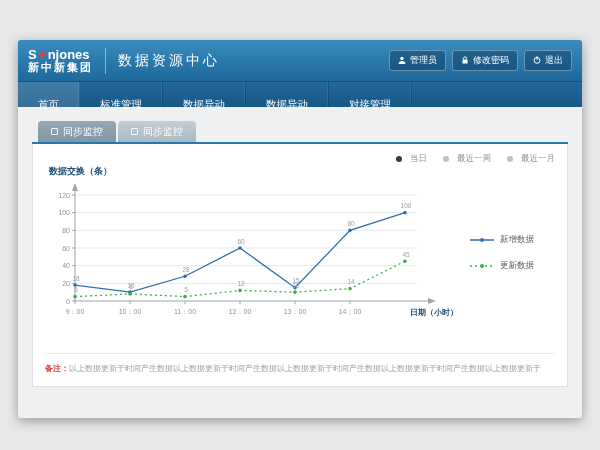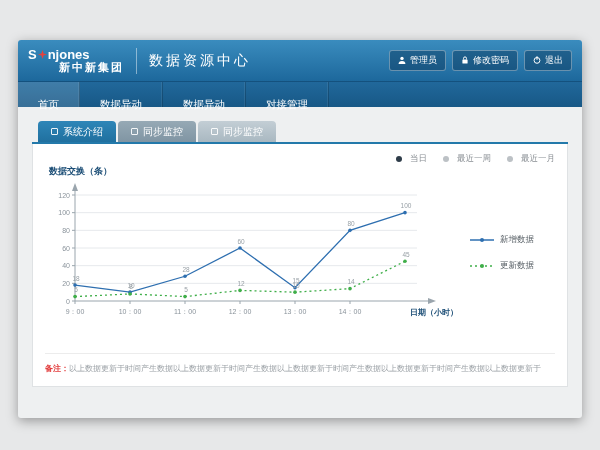--- a/index.html
+++ b/index.html
@@ -16,21 +16,21 @@
   }
   
   .header {
     height:42px; display:flex; align-items:center; padding:0 10px;
     background:linear-gradient(#3a8cbe,#1d689c);
     border-bottom:1px solid #14517e;
   }
   .logo { display:flex; flex-direction:column; line-height:1.05; }
   .logo-top { color:#fff; font-size:13px; font-weight:bold; display:flex; align-items:center; }
   .logo-star { display:inline-block; margin:0 1px; }
-  .logo-company { color:#fff; font-size:11px; font-weight:bold; letter-spacing:2px;margin-left:31px; }
+  .logo-company { color:#fff; font-size:11px; font-weight:bold; letter-spacing:2px; }
   .header-divider { width:1px; height:26px; background:rgba(255,255,255,0.45); margin:0 12px; }
   .app-title { color:#fff; font-size:14px; letter-spacing:3px; }
   .header-actions { margin-left:auto; display:flex; gap:6px; }
   .action-btn {
     display:flex; align-items:center; gap:4px;
     background:rgba(10,55,90,0.45); border:1px solid rgba(255,255,255,0.35);
     border-radius:3px; padding:3px 8px; color:#fff; font-size:9px; cursor:pointer;text-align:center;
   }
   
   .nav { height:25px; background:linear-gradient(#21689b,#175886); display:flex; }
@@ -125,32 +125,29 @@
               <line x1="4" y1="0.3" x2="4" y2="3.8" stroke="#fff" stroke-width="1.1"></line>
             </svg>
         </span>
         <span>退出</span>
       </div>
     </div>
   </div>
 
   <div class="nav">
     <div class="nav-item active">首页</div>
+    <div class="nav-item">标准管理</div>
     <div class="nav-item">数据异动</div>
     <div class="nav-item">数据异动</div>
     <div class="nav-item">对接管理</div>
   </div>
 
   <div class="content">
 
     <div class="tabs">
-      <div class="tab t1">
-        <span class="tab-icon"></span>
-        <span>系统介绍</span>
-      </div>
       <div class="tab t2">
         <span class="tab-icon"></span>
         <span>同步监控</span>
       </div>
       <div class="tab t3">
         <span class="tab-icon"></span>
         <span>同步监控</span>
       </div>
     </div>
     <div class="tab-accent-line"></div>

